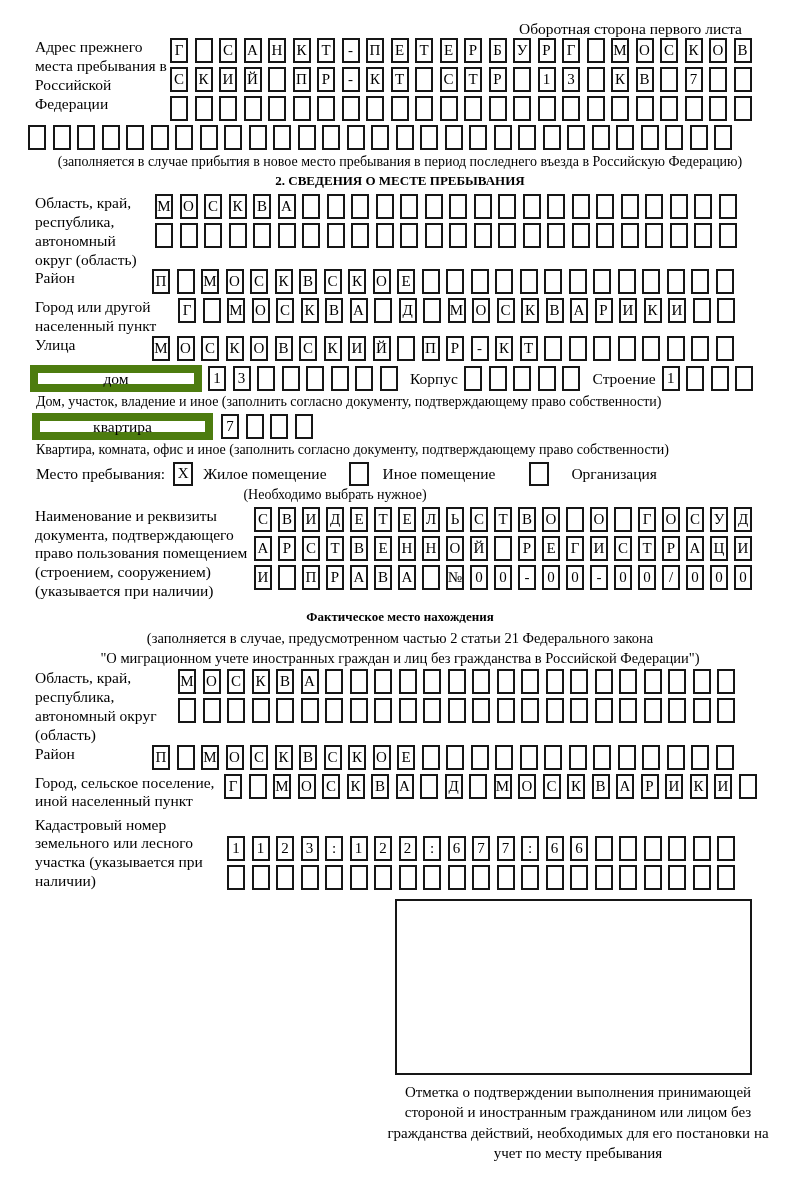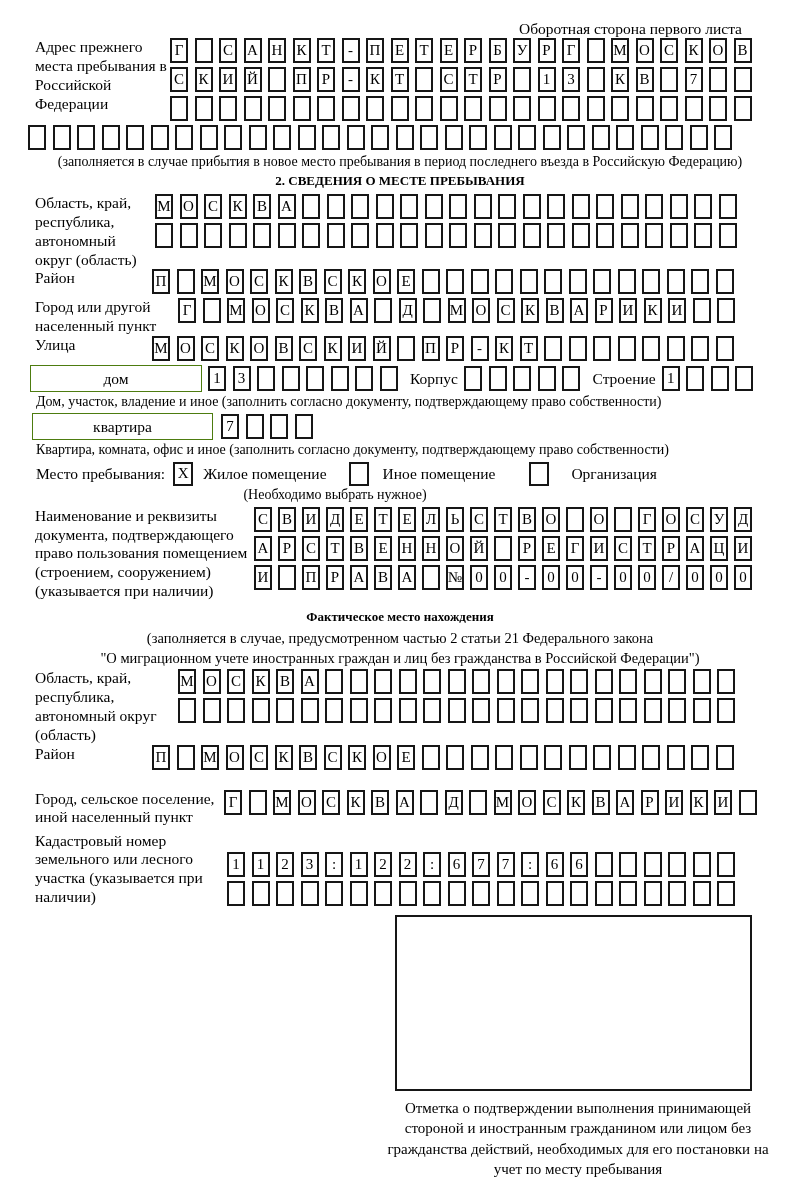--- a/index.html
+++ b/index.html
@@ -23,34 +23,34 @@
   .w117{width:117px;}
   .w143{width:143px;}
   .w189{width:189px;}
   .w192{width:192px;}
   .w219{width:219px;}
   .rows{flex:none;}
   .fullrow{margin-left:28px;}
   .caption-center{text-align:center;font-size:14px;line-height:1.2;margin:1px 10px 2px 10px;}
   .caption-left{font-size:14px;line-height:1.2;margin:0 0 2px 36px;}
   .sec-title{text-align:center;font-weight:bold;font-size:13px;margin:2px 0 5px 0;}
-  .boxfield{box-sizing:border-box;border:1px solid #4d7c0f;height:27px;display:inline-flex;
+  .boxfield{box-sizing:border-box;border:8px solid #4d7c0f;height:27px;display:inline-flex;
     align-items:center;justify-content:center;font-size:15.5px;flex:none;}
   .inline-row{display:flex;align-items:center;margin-left:30px;margin-bottom:2px;}
   .inline-label{font-size:15.5px;flex:none;padding:0 6px;}
   .cb{box-sizing:border-box;flex:none;width:20px;height:24px;border:2px solid #161616;
     display:inline-flex;align-items:center;justify-content:center;font-size:15px;}
   .cbrow{display:flex;align-items:center;margin-left:36px;font-size:15.5px;margin-top:3px;}
   .stamp-box{box-sizing:border-box;border:2px solid #161616;width:357px;height:176px;
     margin:5px 0 0 395px;}
   .stamp-caption{width:400px;margin:7px 0 0 378px;text-align:center;font-size:15px;line-height:1.37;}
   .oblast-block{min-height:73px;}
   .mh38{min-height:37px;}
   .mh70{min-height:70px;}
-  .mh42{min-height:42px;margin-top:16px;}
+  .mh42{min-height:42px;}
   .kadastr-rows{margin-top:20px;}
 </style>
 </head>
 <body>
 
 <div class="header-note">Оборотная сторона первого листа</div>
 
 <div class="field" style="">
   <div class="flabel w132">Адрес прежнего места пребывания в Российской Федерации</div>
   <div class="rows" style="margin-left:3px;">

